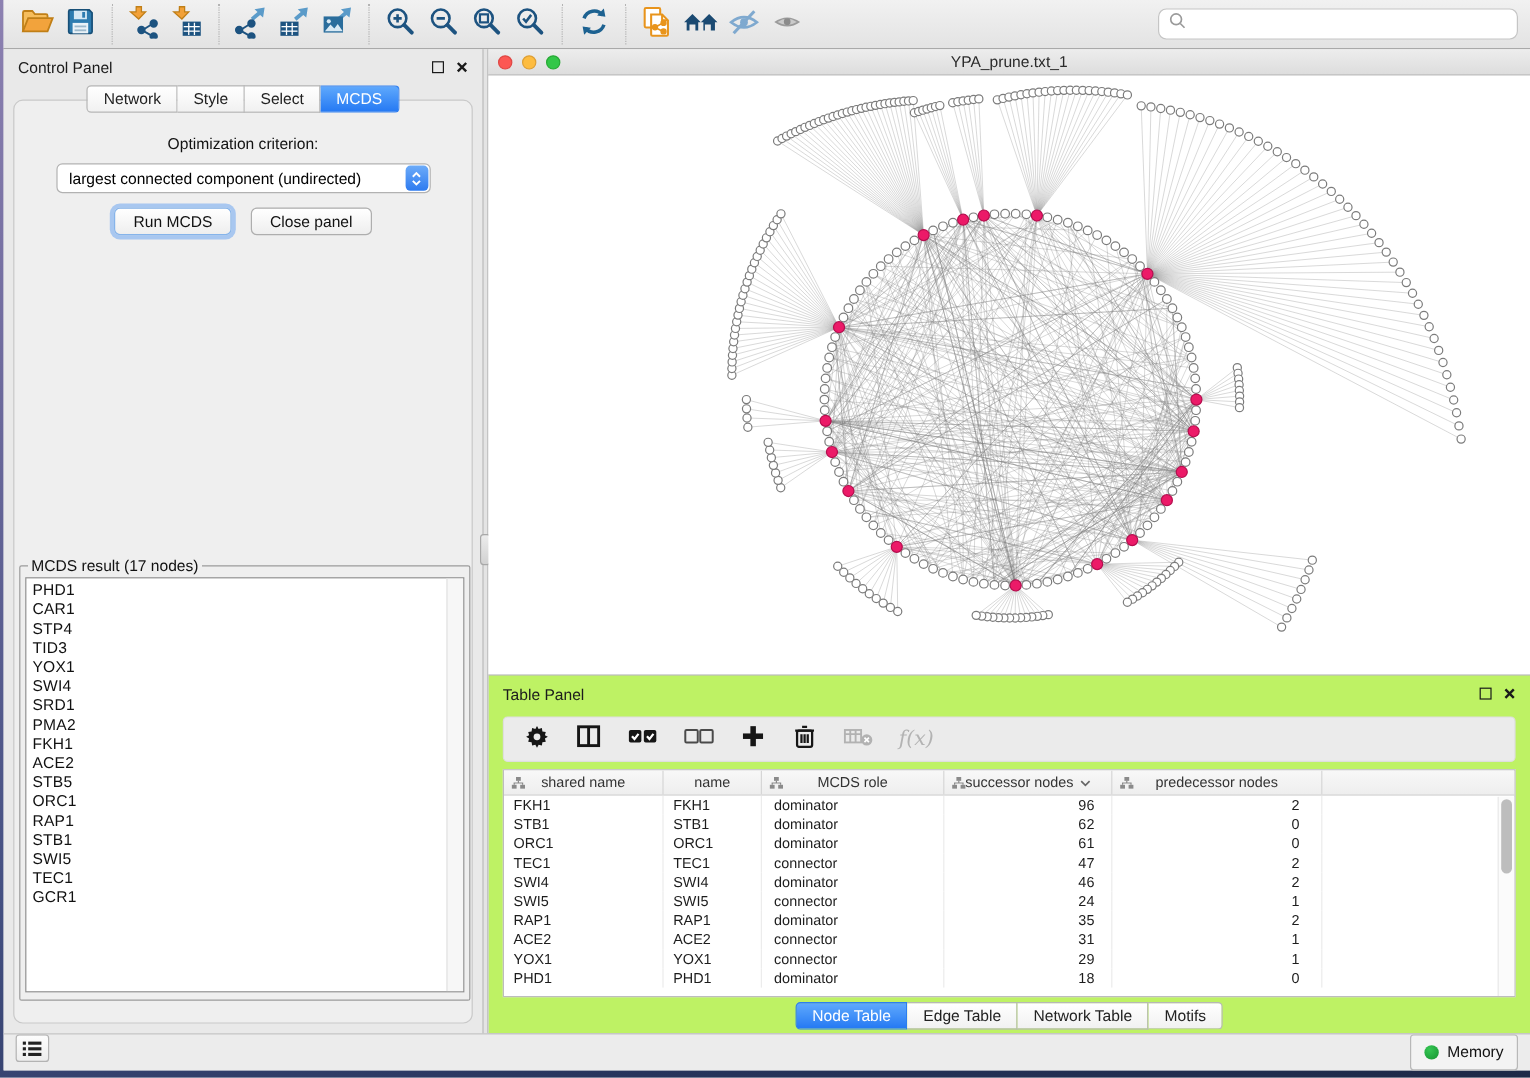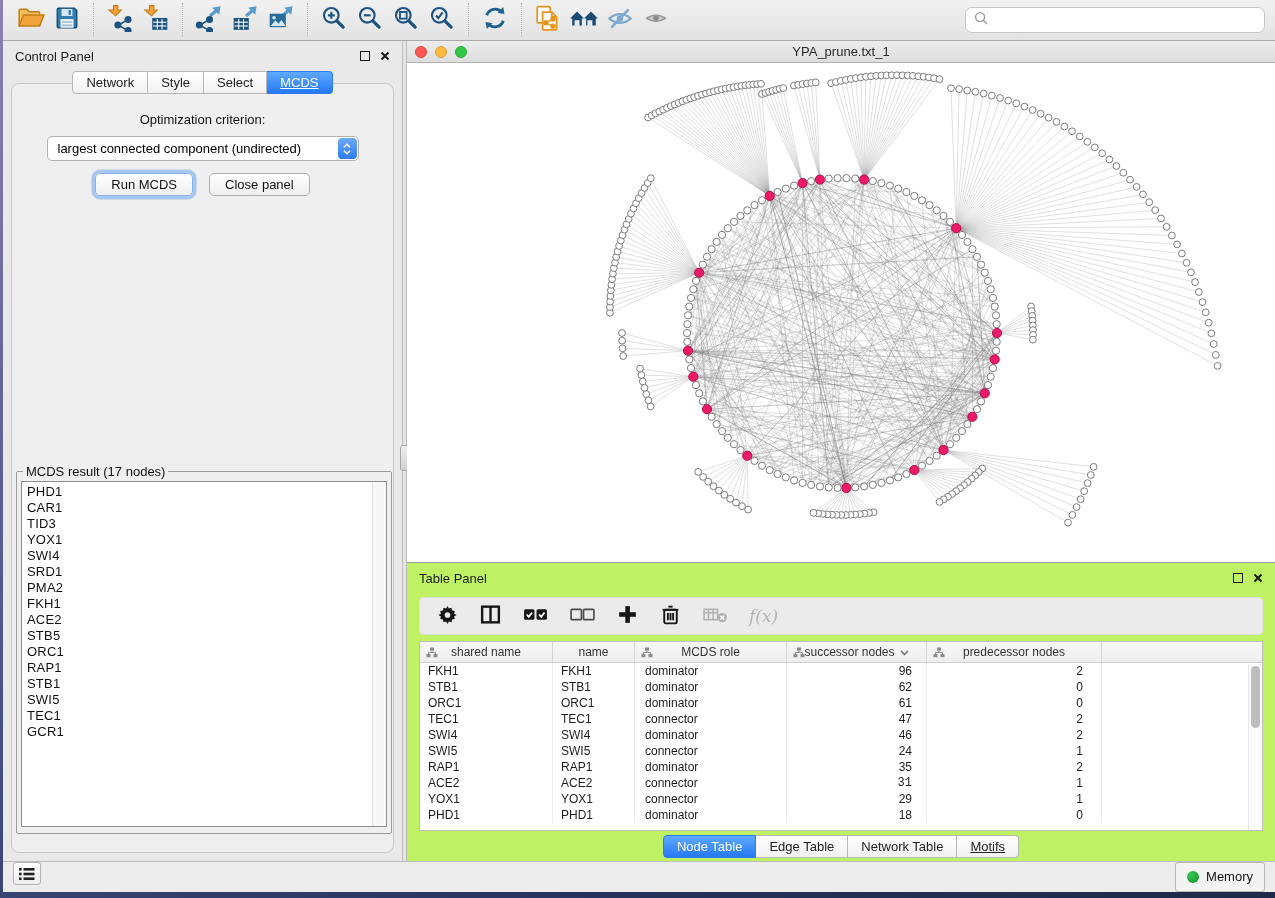--- a/index.html
+++ b/index.html
@@ -29,21 +29,21 @@
   .panel-header { height:30px; flex:0 0 30px; display:flex; align-items:center; padding:0 12px; gap:10px; }
   .panel-title { font-size:13px; color:#1c1c1c; }
   .panel-header .spacer { flex:1; }
   .float-ic { width:10px; height:10px; border:1.6px solid #1a1a1a; display:inline-block; }
   .close-ic { display:inline-flex; }
 
   .tabs-row { display:flex; justify-content:center; position:relative; z-index:2; }
   .tab { font-size:13px; color:#222; background:linear-gradient(#ffffff,#f1f1f1);
     border:1px solid #b7b7b7; border-left-width:0; padding:3px 13px; line-height:15px; }
   .tab:first-child { border-left-width:1px; border-radius:4px 0 0 4px; }
-  .tab:last-child { border-radius:0 4px 4px 0;text-decoration:underline; }
+  .tab:last-child { border-radius:0 4px 4px 0; }
   .tab.active { background:linear-gradient(#5fa9fd,#2579f3); color:#fff; border-color:#2d7df0; }
 
   .content-box { flex:1; margin:-11px 8px 8px 8px; background:#efefef; border:1px solid #c9c9c9;
     border-radius:8px; padding-top:28px; position:relative; }
   .opt-label { text-align:center; font-size:13px; color:#111; }
   .select { width:312px; height:25px; margin:9px auto 0; background:#fff; border:1px solid #b2b2b2;
     border-radius:5px; position:relative; font-size:13px; line-height:23px; padding:0 26px 0 10px;
     white-space:nowrap; overflow:hidden; }
   .stepper { position:absolute; right:1px; top:1px; bottom:1px; width:19px; border-radius:4px;
     background:linear-gradient(#6cabf9,#2e7bf0); display:flex; align-items:center; justify-content:center; }
@@ -315,20 +315,21 @@
         <div class="btn-row">
           <button class="btn focus">Run MCDS</button>
           <button class="btn">Close panel</button>
         </div>
         <fieldset class="result-box">
           <legend>MCDS result (17 nodes)</legend>
           <div class="result-list" id="result-list">
 
           <div class="li">PHD1</div>
               <div class="li">CAR1</div>
+              <div class="li">STP4</div>
               <div class="li">TID3</div>
               <div class="li">YOX1</div>
               <div class="li">SWI4</div>
               <div class="li">SRD1</div>
               <div class="li">PMA2</div>
               <div class="li">FKH1</div>
               <div class="li">ACE2</div>
               <div class="li">STB5</div>
               <div class="li">ORC1</div>
               <div class="li">RAP1</div>
@@ -1444,21 +1445,21 @@
                 <div class="t-cell" style="width: 133px; padding-left: 8px;">RAP1</div>
                 <div class="t-cell" style="width: 82px; padding-left: 8px;">RAP1</div>
                 <div class="t-cell" style="width: 152px; padding-left: 10px;">dominator</div>
                 <div class="t-cell" style="width: 140px; text-align: right; padding-right: 14px;">35</div>
                 <div class="t-cell" style="width: 175px; text-align: right; padding-right: 18px;">2</div>
               </div>
               <div class="t-row">
                 <div class="t-cell" style="width: 133px; padding-left: 8px;">ACE2</div>
                 <div class="t-cell" style="width: 82px; padding-left: 8px;">ACE2</div>
                 <div class="t-cell" style="width: 152px; padding-left: 10px;">connector</div>
-                <div class="t-cell" style="width: 140px; text-align: right; padding-right: 14px; font-family: Liberation Mono, monospace;">31</div>
+                <div class="t-cell" style="width: 140px; text-align: right; padding-right: 14px;">31</div>
                 <div class="t-cell" style="width: 175px; text-align: right; padding-right: 18px;">1</div>
               </div>
               <div class="t-row">
                 <div class="t-cell" style="width: 133px; padding-left: 8px;">YOX1</div>
                 <div class="t-cell" style="width: 82px; padding-left: 8px;">YOX1</div>
                 <div class="t-cell" style="width: 152px; padding-left: 10px;">connector</div>
                 <div class="t-cell" style="width: 140px; text-align: right; padding-right: 14px;">29</div>
                 <div class="t-cell" style="width: 175px; text-align: right; padding-right: 18px;">1</div>
               </div>
               <div class="t-row">

